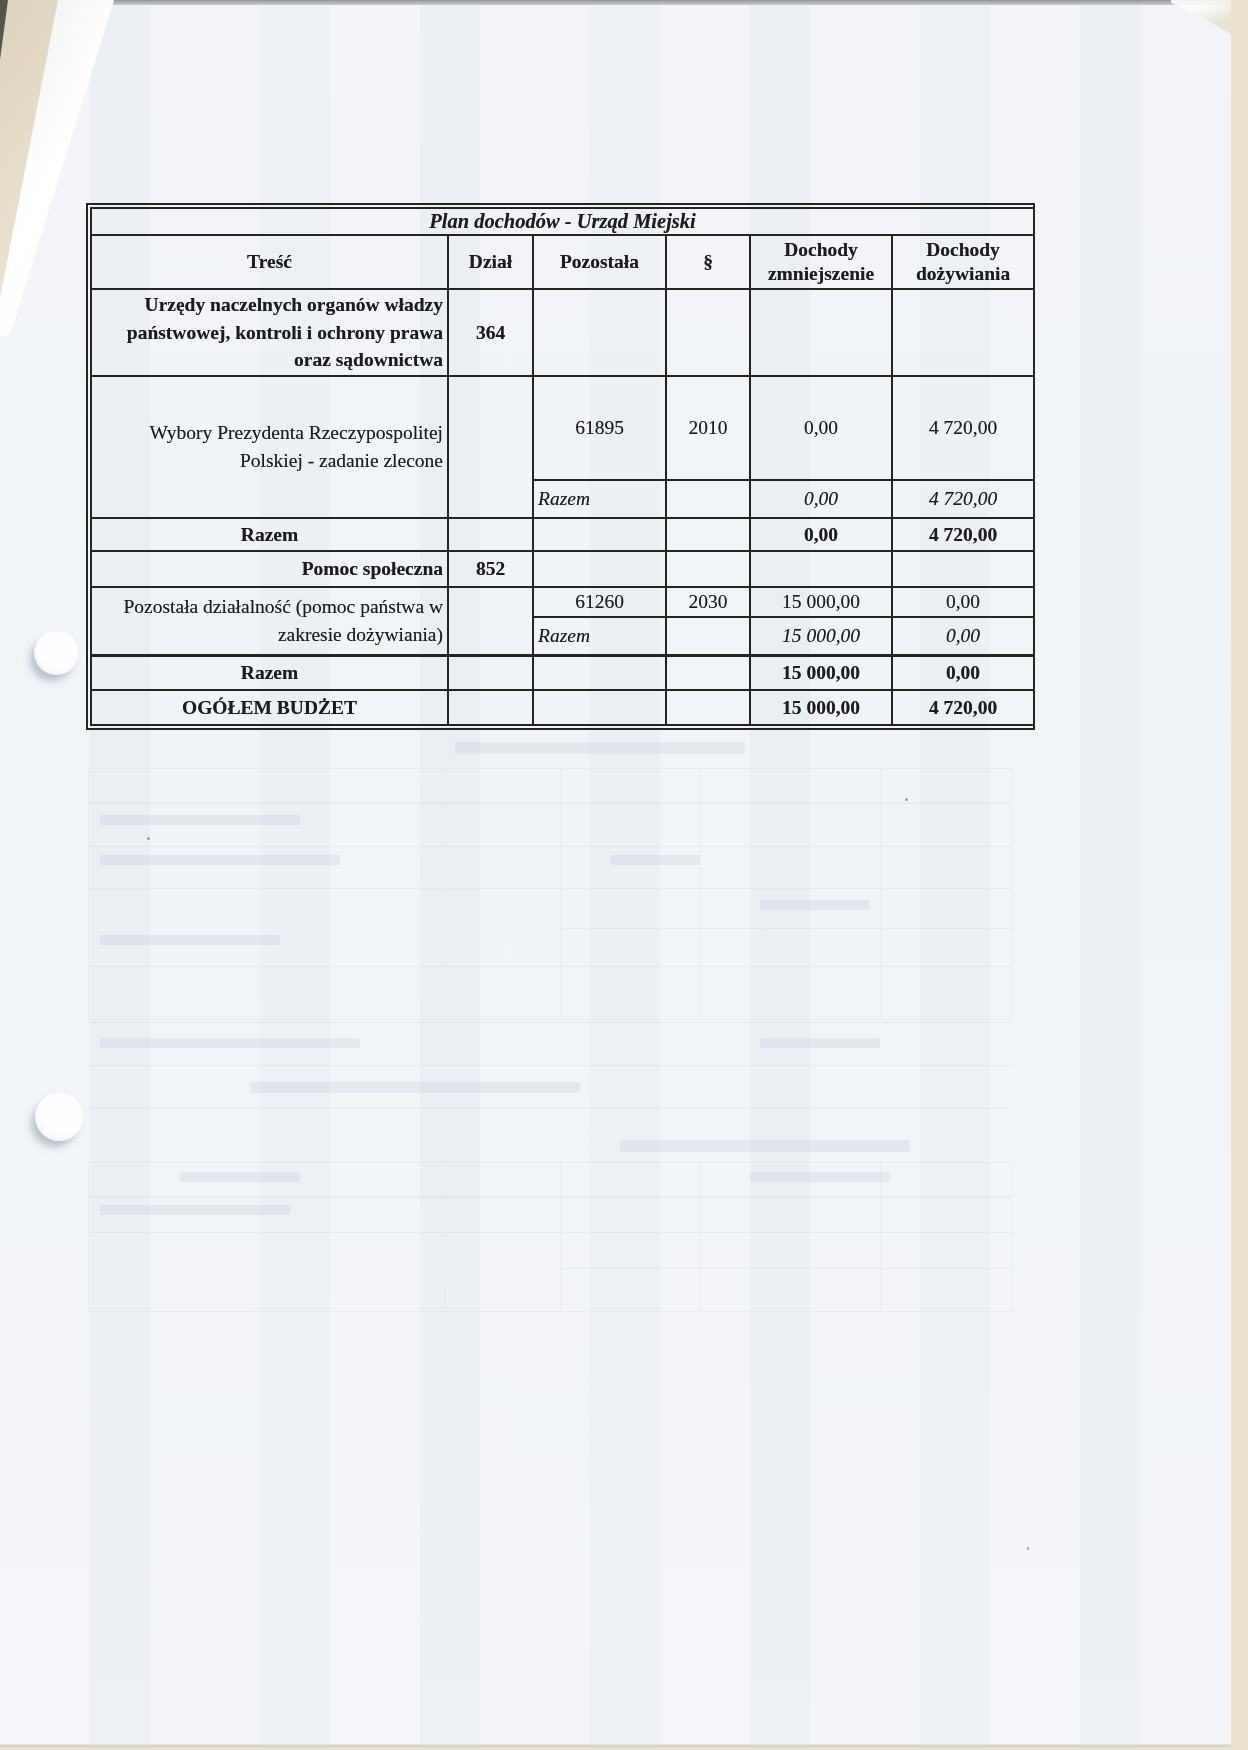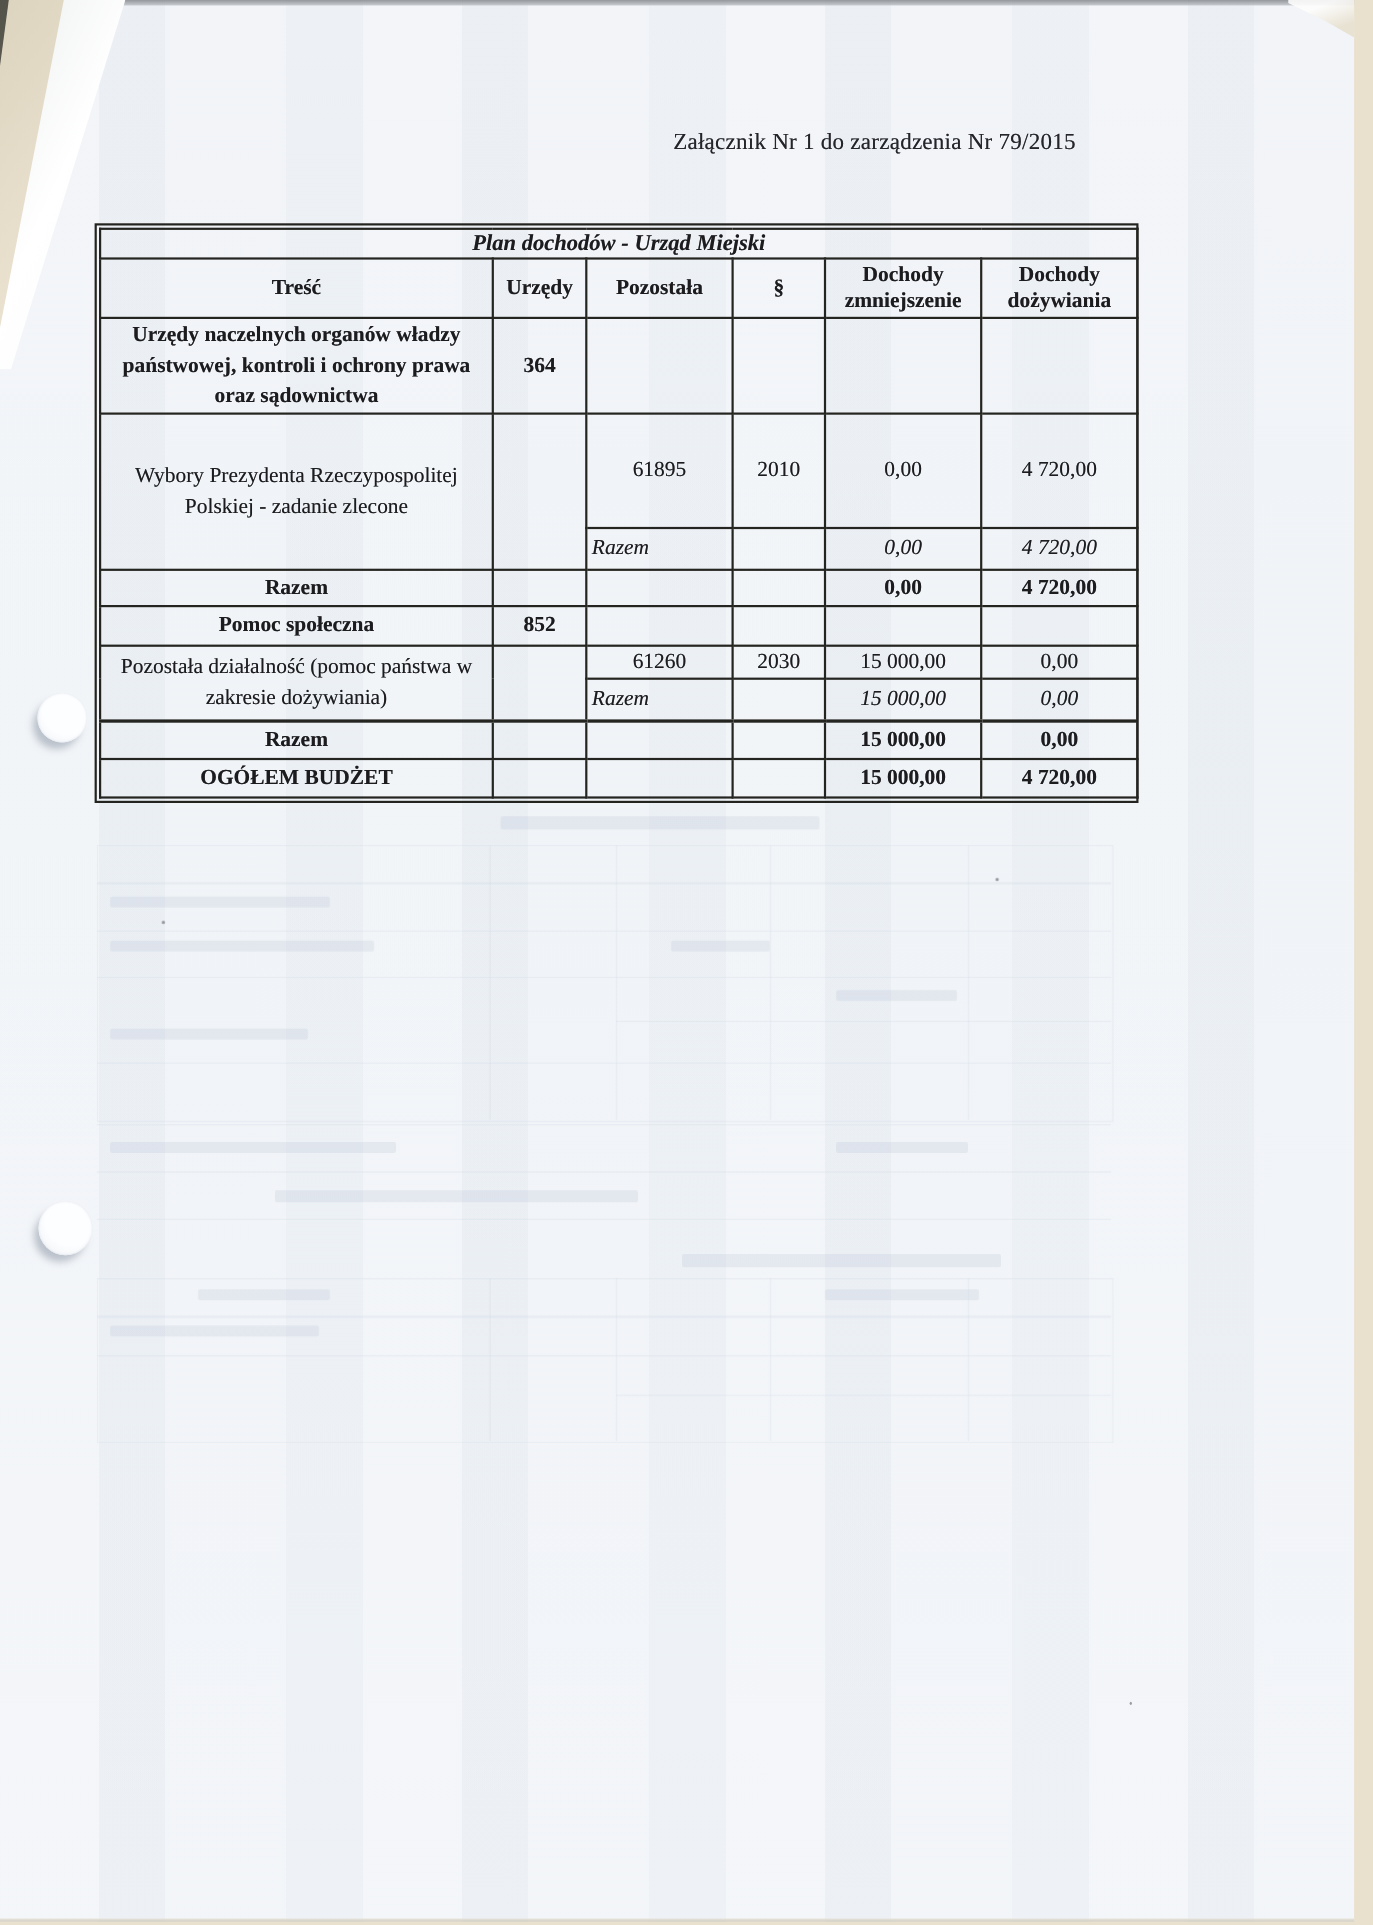--- a/index.html
+++ b/index.html
@@ -80,21 +80,21 @@
     border-collapse:collapse;table-layout:fixed;width:100%;
     font-size:19.5px;color:#1c1c1e;
   }
   table.budget td{
     border:2px solid #242420;
     padding:1px 4px;vertical-align:middle;
     overflow:hidden;
   }
   td.title-cell{text-align:center;font-weight:bold;font-style:italic;font-size:20.5px;}
   td.hc{text-align:center;font-weight:bold;line-height:1.25;}
-  td.tresc{text-align:center;padding-left:6px;line-height:1.42;}
+  td.tresc{text-align:right;padding-left:6px;line-height:1.42;}
   .c{text-align:center;}
   .b{font-weight:bold;}
   .i{font-style:italic;}
   td.razem-sub{padding-left:10px;font-style:italic;}
   
   table.budget, .attachment{text-shadow:0 0 .5px rgba(30,30,34,.55);}
   
   .ghost{position:absolute;opacity:.55;filter:blur(.6px);}
   .gline{position:absolute;background:rgba(128,148,178,0.16);}
   .gbar{position:absolute;background:rgba(126,146,176,0.20);border-radius:2px;}
@@ -103,40 +103,39 @@
   .speck{position:absolute;background:rgba(80,82,90,0.55);border-radius:50%;}
 </style>
 </head>
 <body>
 
 <div class="scan">
 
   <div class="paper">
 
     <div class="attachment">
-      <div>Załącznik Nr 1 do zarządzenia Nr 79/2015</div>
     </div>
 
     <div class="tbl-wrap">
       <table class="budget">
         <colgroup>
           <col style="width:357px">
             <col style="width:85px">
             <col style="width:133px">
           <col style="width:84px">
             <col style="width:142px">
             <col style="width:142px">
         </colgroup>
         <tbody>
           <tr style="height:18px">
             <td colspan="6" class="title-cell">Plan dochodów - Urząd Miejski</td>
           </tr>
           <tr style="height:54px">
             <td class="hc">Treść</td>
-            <td class="hc">Urzędy</td>
+            <td class="hc">Dział</td>
             <td class="hc">Pozostała</td>
             <td class="hc">§</td>
             <td class="hc">
               <div>Dochody</div>
               <div>zmniejszenie</div>
             </td>
             <td class="hc">
               <div>Dochody</div>
               <div>dożywiania</div>
             </td>

